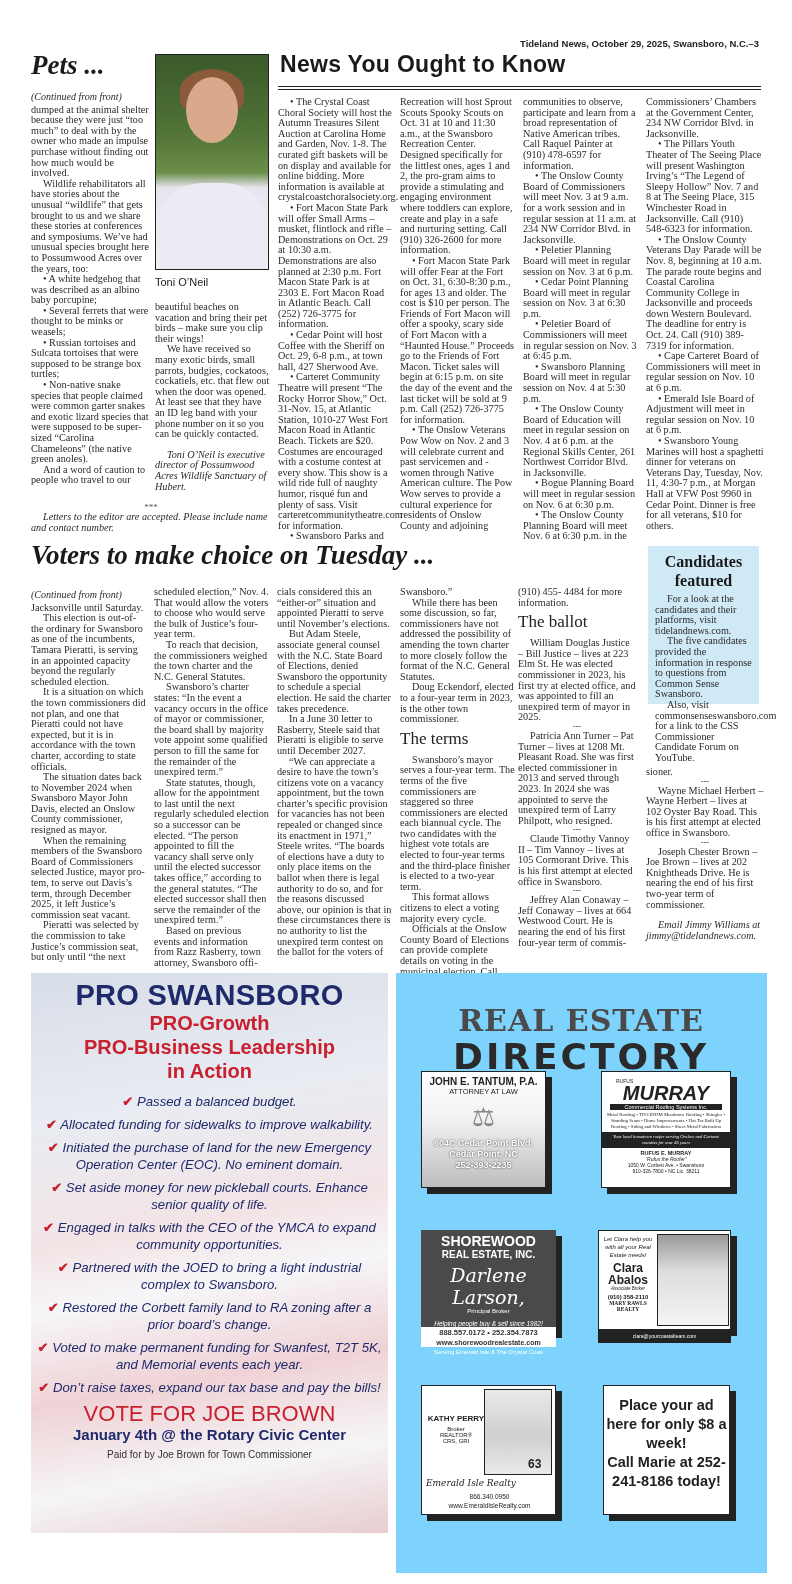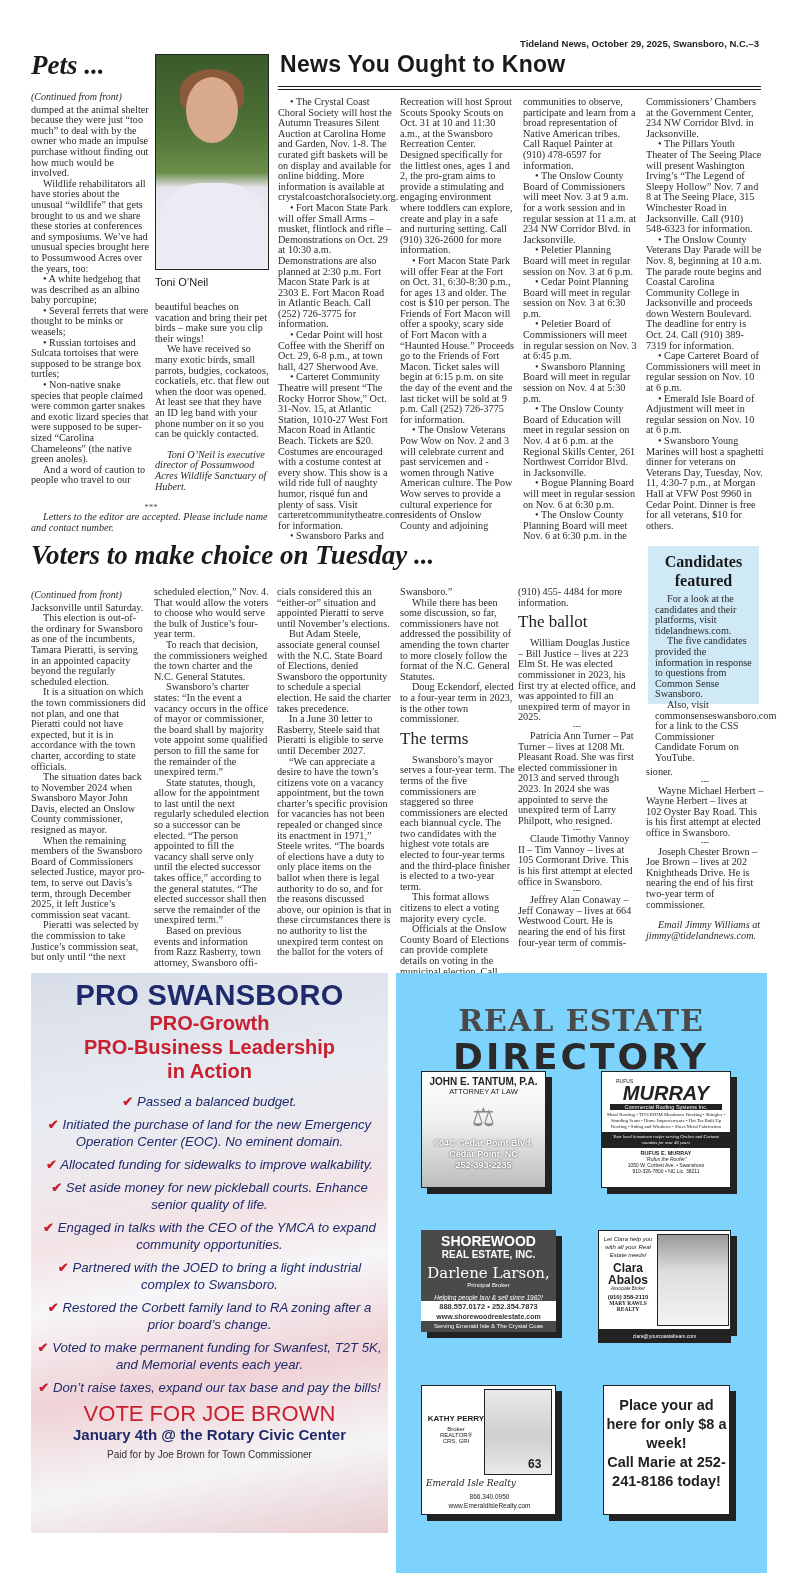--- a/index.html
+++ b/index.html
@@ -178,22 +178,22 @@
   <p class="ital" style="margin-top:10px;">Email Jimmy Williams at jimmy@tidelandnews.com.</p>
 </div>
 
 <div class="abs ad-left">
   <div class="ad-l-title">PRO SWANSBORO</div>
   <div class="ad-l-red">PRO-Growth</div>
   <div class="ad-l-red">PRO-Business Leadership</div>
   <div class="ad-l-red">in Action</div>
   <div class="ad-l-list">
     <div class="ad-l-item"><span class="chk">✔</span> <span>Passed a balanced budget.</span></div>
+    <div class="ad-l-item"><span class="chk">✔</span> <span>Allocated funding for sidewalks to improve walkability.</span></div>
     <div class="ad-l-item"><span class="chk">✔</span> <span>Initiated the purchase of land for the new Emergency Operation Center (EOC). No eminent domain.</span></div>
-    <div class="ad-l-item"><span class="chk">✔</span> <span>Allocated funding for sidewalks to improve walkability.</span></div>
     <div class="ad-l-item"><span class="chk">✔</span> <span>Set aside money for new pickleball courts. Enhance senior quality of life.</span></div>
     <div class="ad-l-item"><span class="chk">✔</span> <span>Engaged in talks with the CEO of the YMCA to expand community opportunities.</span></div>
     <div class="ad-l-item"><span class="chk">✔</span> <span>Partnered with the JOED to bring a light industrial complex to Swansboro.</span></div>
     <div class="ad-l-item"><span class="chk">✔</span> <span>Restored the Corbett family land to RA zoning after a prior board’s change.</span></div>
     <div class="ad-l-item"><span class="chk">✔</span> <span>Voted to make permanent funding for Swanfest, T2T 5K, and Memorial events each year.</span></div>
     <div class="ad-l-item"><span class="chk">✔</span> <span>Don’t raise taxes, expand our tax base and pay the bills!</span></div>
   </div>
   <div class="ad-l-vote">VOTE FOR JOE BROWN</div>
   <div class="ad-l-date">January 4th @ the Rotary Civic Center</div>
   <div class="ad-l-paid">Paid for by Joe Brown for Town Commissioner</div>
@@ -220,21 +220,21 @@
     <div style="background:#222; color:#fff; font-family:'Liberation Serif',serif; font-style:italic; font-size:4.6px; line-height:6px; padding:2px 4px; margin-top:2px;">Your local hometown roofer serving Onslow and Carteret counties for over 45 years</div>
     <div style="font-weight:bold; font-size:5.5px; margin-top:2px;">RUFUS E. MURRAY</div>
     <div style="font-style:italic; font-size:5px;">“Rufus the Roofer”</div>
     <div style="font-size:5px;">1050 W. Corbett Ave. • Swansboro</div>
     <div style="font-size:5px;">910-326-7800 • NC Lic. 38211</div>
   </div>
 
   <div class="card card-sans shore">
     <div style="font-weight:bold; font-size:14px; margin-top:3px;">SHOREWOOD</div>
     <div style="font-weight:bold; font-size:10px;">REAL ESTATE, INC.</div>
-    <div style="font-family:'DejaVu Serif',serif; font-size:15px; margin-top:4px;">Darlene Larson,</div>
+    <div style="font-family:'DejaVu Serif',serif; font-style:italic; font-size:19px; margin-top:4px;">Darlene Larson,</div>
     <div style="font-size:6px;">Principal Broker</div>
     <div style="font-style:italic; font-size:6.5px; margin-top:6px;">Helping people buy &amp; sell since 1982!</div>
     <div style="background:#fff; color:#333; font-weight:bold; font-size:7.5px; line-height:9px; padding:1px 0;">888.557.0172 • 252.354.7873</div>
     <div style="background:#fff; color:#333; font-weight:bold; font-size:7px; line-height:9px;">www.shorewoodrealestate.com</div>
     <div style="font-size:6px; line-height:10px;">Serving Emerald Isle &amp; The Crystal Coas</div>
   </div>
 
   <div class="card card-sans clara">
     <div style="position:absolute; left:3px; top:4px; width:52px; text-align:center;">
       <div style="font-style:italic; font-size:6px; line-height:8px;">Let Clara help you with all your Real Estate needs!</div>

